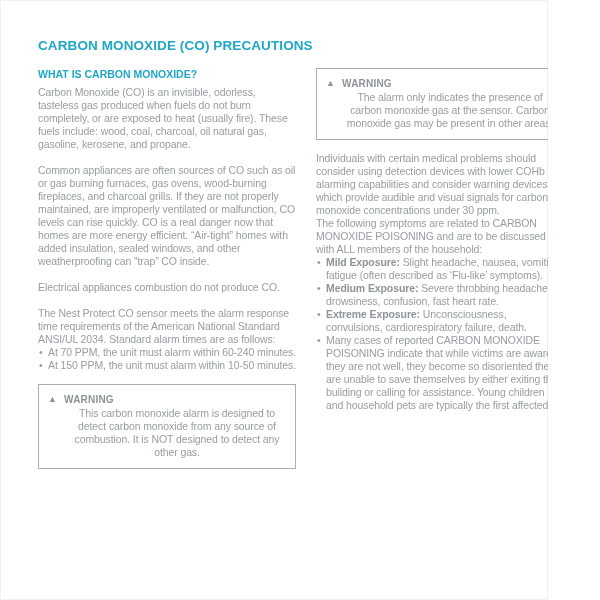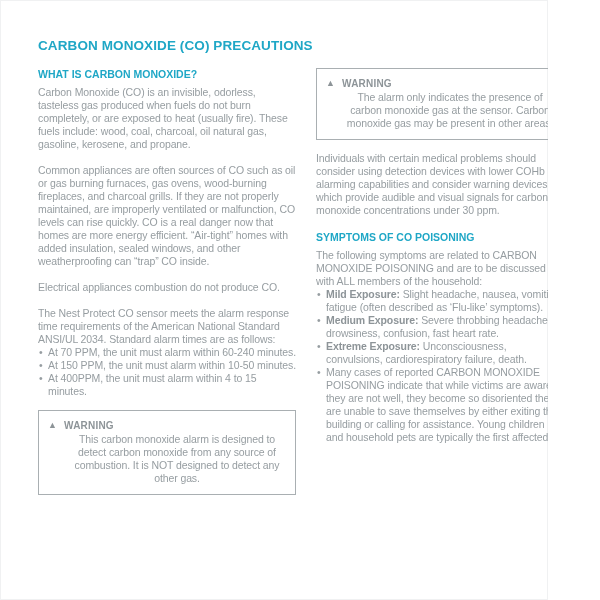--- a/index.html
+++ b/index.html
@@ -87,21 +87,20 @@
       <h2 class="sec-heading">WHAT IS CARBON MONOXIDE?</h2>
 
       <p class="body-par">Carbon Monoxide (CO) is an invisible, odorless, tasteless gas produced when fuels do not burn completely, or are exposed to heat (usually fire). These fuels include: wood, coal, charcoal, oil natural gas, gasoline, kerosene, and propane.</p>
       <p class="body-par">Common appliances are often sources of CO such as oil or gas burning furnaces, gas ovens, wood-burning fireplaces, and charcoal grills. If they are not properly maintained, are improperly ventilated or malfunction, CO levels can rise quickly. CO is a real danger now that homes are more energy efficient. “Air-tight” homes with added insulation, sealed windows, and other weatherproofing can “trap” CO inside.</p>
       <p class="body-par">Electrical appliances combustion do not produce CO.</p>
       <p class="body-par tight">The Nest Protect CO sensor meets the alarm response time requirements of the American National Standard ANSI/UL 2034. Standard alarm times are as follows:</p>
 
       <ul class="plain bullets">
         <li><span>At 70 PPM, the unit must alarm within 60-240 minutes.</span></li>
         <li><span>At 150 PPM, the unit must alarm within 10-50 minutes.</span></li>
-        <li><span>At 400PPM, the unit must alarm within 4 to 15 minutes.</span></li>
       </ul>
 
       <div class="warn-box">
         <div class="warn-head">
           <span class="warn-tri">▲</span>
           <span>WARNING</span>
         </div>
         <div class="warn-text">This carbon monoxide alarm is designed to detect carbon monoxide from any source of combustion. It is NOT designed to detect any other gas.</div>
       </div>
     </div>
@@ -111,21 +110,20 @@
       <div class="warn-box">
         <div class="warn-head">
           <span class="warn-tri">▲</span>
           <span>WARNING</span>
         </div>
         <div class="warn-text">The alarm only indicates the presence of carbon monoxide gas at the sensor. Carbon monoxide gas may be present in other areas.</div>
       </div>
 
       <p class="medical-par">Individuals with certain medical problems should consider using detection devices with lower COHb alarming capabilities and consider warning devices which provide audible and visual signals for carbon monoxide concentrations under 30 ppm.</p>
 
-      <h2 class="sec-heading">SYMPTOMS OF CO POISONING</h2>
 
       <p class="body-par tight">The following symptoms are related to CARBON MONOXIDE POISONING and are to be discussed with ALL members of the household:</p>
 
       <ul class="plain bullets">
         <li><span class="sym-label">Mild Exposure:</span> <span>Slight headache, nausea, vomiting, fatigue (often described as ‘Flu-like’ symptoms).</span></li>
         <li><span class="sym-label">Medium Exposure:</span> <span>Severe throbbing headache, drowsiness, confusion, fast heart rate.</span></li>
         <li><span class="sym-label">Extreme Exposure:</span> <span>Unconsciousness, convulsions, cardiorespiratory failure, death.</span></li>
         <li><span>Many cases of reported CARBON MONOXIDE POISONING indicate that while victims are aware they are not well, they become so disoriented they are unable to save themselves by either exiting the building or calling for assistance. Young children and household pets are typically the first affected.</span></li>
       </ul>
 

